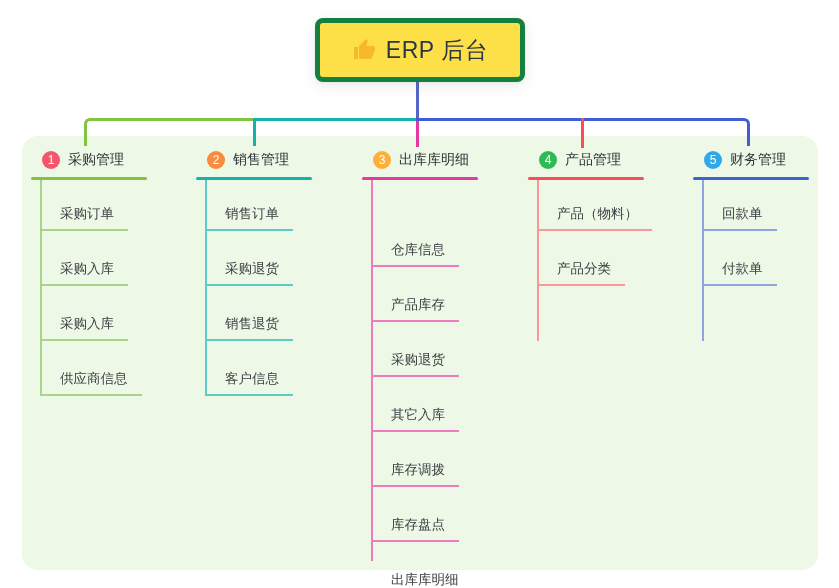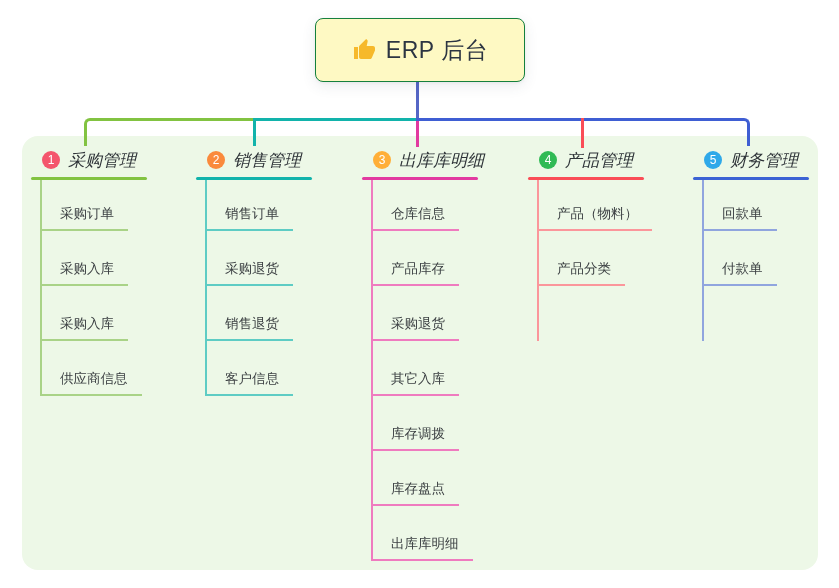--- a/index.html
+++ b/index.html
@@ -6,21 +6,21 @@
   html,body { background:#ffffff; }
   body { font-family:"Liberation Sans","DejaVu Sans",sans-serif; }
   #stage { position:relative; width:839px; height:588px; background:#ffffff; overflow:hidden; }
 
   
   .panel { position:absolute; left:22px; top:136px; width:796px; height:434px;
            background:#edf8e7; border-radius:16px; }
 
   
   .root-card { position:absolute; left:315px; top:18px; width:210px; height:64px;
-               background:#fef9c3; border:1px solid #15803d; border-radius:8px;
+               background:#fde047; border:5px solid #15803d; border-radius:8px;
                box-shadow:0 4px 14px rgba(60,70,90,.10), 0 1px 3px rgba(60,70,90,.06);
                display:flex; align-items:center; justify-content:center; gap:10px;
                cursor:pointer; z-index:3; }
   .root-label { font-size:23px; color:#2c3542; font-weight:500; letter-spacing:.5px; }
 
   
   .line { position:absolute; }
   .root-drop   { left:416px; top:82px;  width:3px;  height:37px; background:#5566c6; }
   .bus-left    { left:84px;  top:118px; width:169px; height:28px;
                  border-top:3px solid #82c341; border-left:3px solid #82c341;
@@ -31,21 +31,21 @@
                  border-top:3px solid #3f5ed3; border-right:3px solid #3f5ed3;
                  border-top-right-radius:6px; }
   .drop-inv    { left:416px; top:121px; width:3px; height:26px; background:#e23aa0; }
   .drop-prod   { left:581px; top:118px; width:3px; height:30px; background:#fa4d57; }
 
   
   .branch-title { position:absolute; top:150px; height:20px; display:flex;
                   align-items:center; gap:8px; cursor:pointer; z-index:2; white-space:nowrap; }
   .badge { width:18px; height:18px; border-radius:50%; color:#fff; font-size:12px;
            line-height:18px; text-align:center; flex:0 0 auto; }
-  .title-label { font-size:17px; font-weight:500; color:#2e3338;font-style:italic; }
+  .title-label { font-size:14px; font-weight:500; color:#2e3338; }
 
   .underline { position:absolute; top:177px; width:116px; height:3px; border-radius:2px; }
   .trunk { position:absolute; width:2px; }
 
   .child { position:absolute; font-size:13.5px; line-height:17px; color:#3c4043;
            white-space:nowrap; padding:0 14px 7px 20px; border-bottom:2px solid;
            cursor:pointer; z-index:2; }
 
   
   .c1  { background:#f4566d; }
@@ -54,21 +54,21 @@
   .ch1 { border-color:#a9d387; }
 
   .c2  { background:#fa8a3c; }
   .l2  { background:#12b3ab; }
   .t2  { background:#5eccc4; }
   .ch2 { border-color:#5eccc4; }
 
   .c3  { background:#ffaf38; }
   .l3  { background:#e23aa0; }
   .t3  { background:#ef7bbf; }
-  .ch3 { border-color:#ef7bbf; }
+  .ch3 { border-color:#ef7bbf;margin-top:36px; }
 
   .c4  { background:#30ba55; }
   .l4  { background:#fa4d57; }
   .t4  { background:#fb969b; }
   .ch4 { border-color:#fb969b; }
 
   .c5  { background:#2fa9e9; }
   .l5  { background:#3c63d4; }
   .t5  { background:#90a5de; }
   .ch5 { border-color:#90a5de; }

